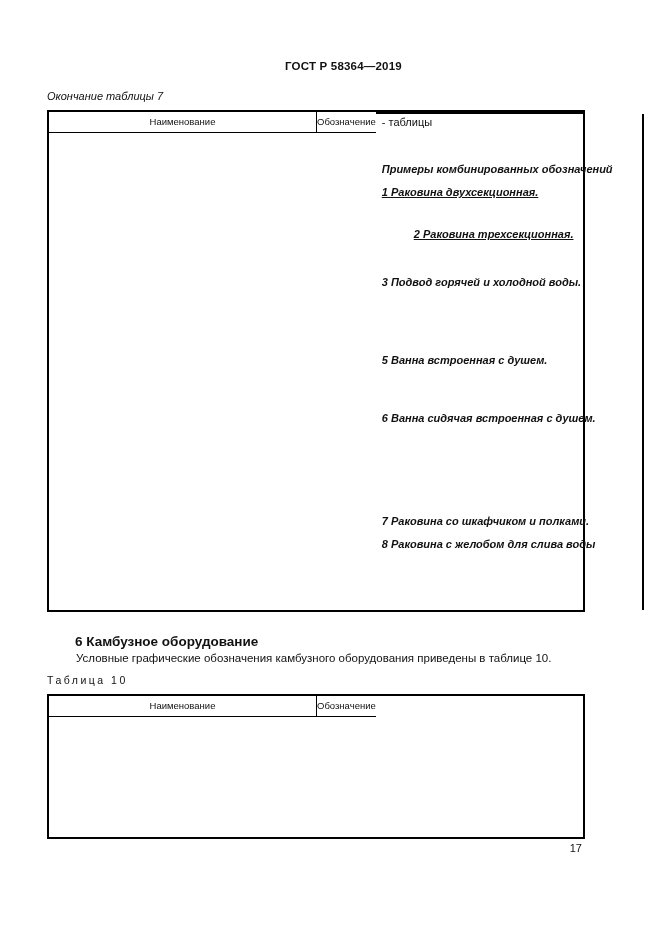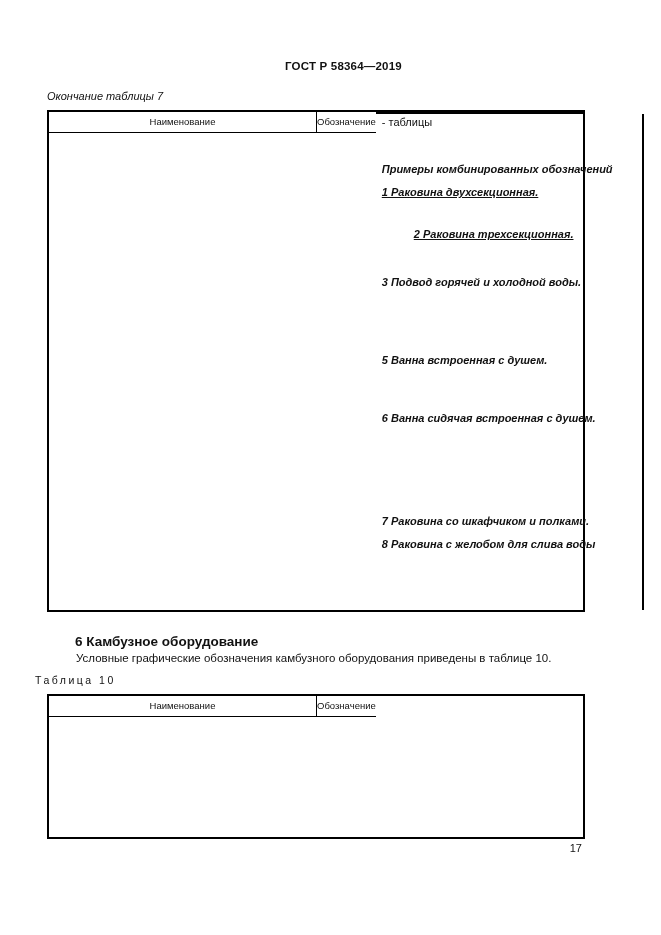--- a/index.html
+++ b/index.html
@@ -126,21 +126,21 @@
         <rect x="2.5" y="2.5" width="69" height="33" stroke-width="5"></rect>
         <path d="M10 9 H36 M10 12.5 H36 M10 16 H36 M10 19.5 H36 M10 23 H36 M10 26.5 H36" stroke-width="2"></path>
         <rect x="42" y="9.5" width="23" height="17" stroke-width="3.5"></rect>
         <path d="M45.5 15.5 H51.5 M48.5 12.5 V18.5 M55 15.5 H61 M58 12.5 V18.5" stroke-width="2"></path>
       </svg>
     </div>
   </div>
 
   <div class="sec-heading">6 Камбузное оборудование</div>
   <div class="sec-par">Условные графические обозначения камбузного оборудования приведены в таблице 10.</div>
-  <div class="t10-caption" style="left:35px;top:674px;">Таблица 10</div>
+  <div class="t10-caption" style="left:47px;top:674px;">Таблица 10</div>
 
   <div class="gtable" style="top:694px;height:145px;">
     <div class="thead">
       <div class="th th-name">Наименование</div>
       <div class="th th-des">Обозначение</div>
     </div>
     <div class="gap"></div>
   </div>
 
   <div class="page-num">17</div>

